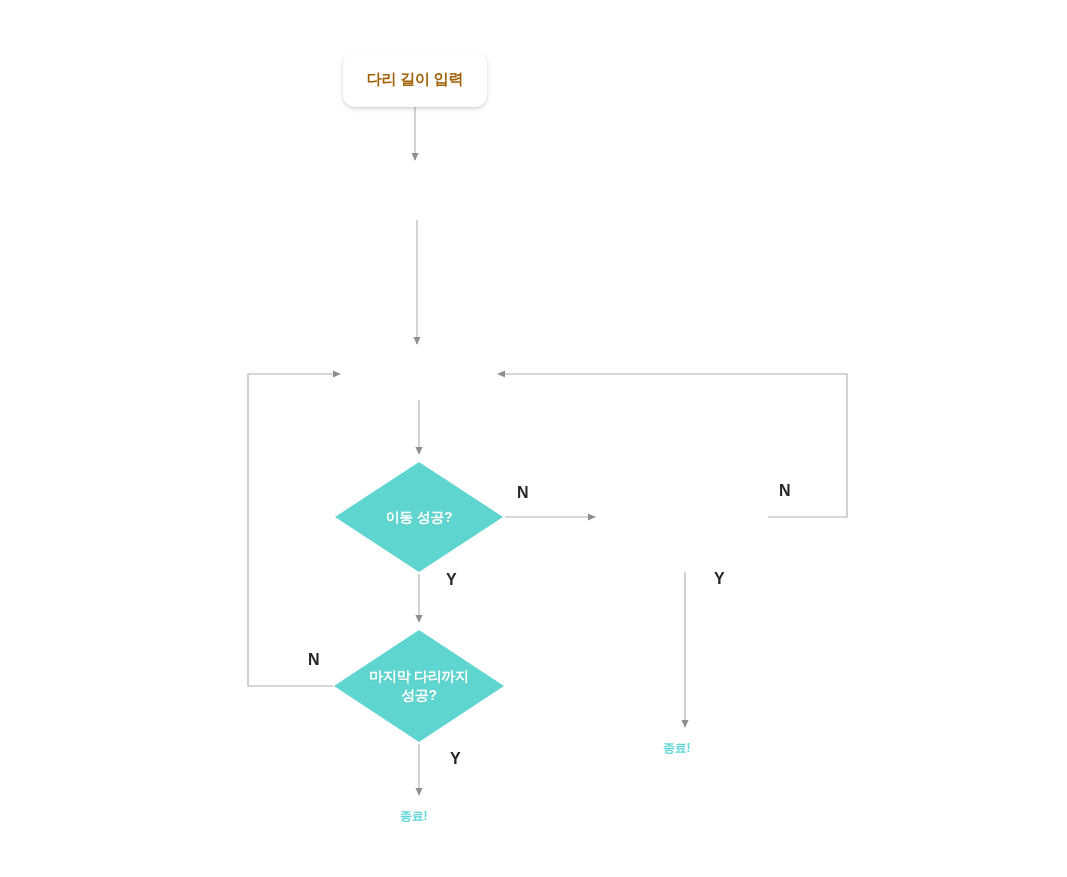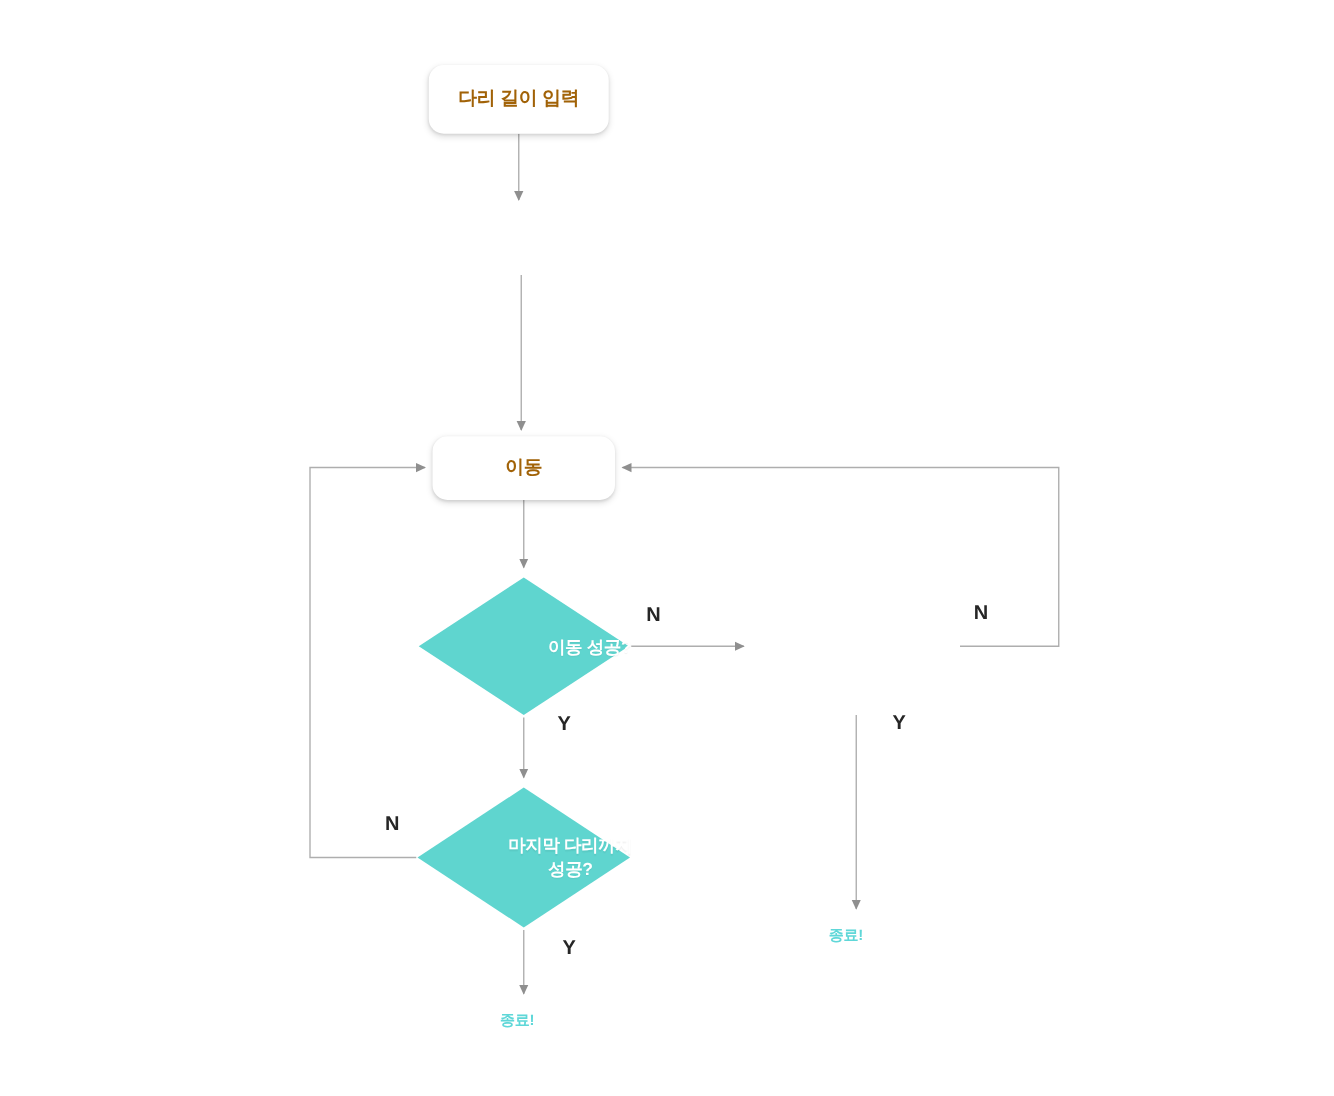--- a/index.html
+++ b/index.html
@@ -39,21 +39,21 @@
     font-size: 15px;
     font-weight: 700;
     letter-spacing: -0.2px;
     line-height: 1.35;
     box-sizing: border-box;
   }
   .node-diamond {
     position: absolute;
     display: flex;
     align-items: center;
-    justify-content: flex-end;
+    justify-content: center;
   }
   .node-diamond .dia-shape {
     position: absolute;
     left: 0; top: 0;
     width: 100%;
     height: 100%;
   }
   .node-diamond .dia-label {
     position: relative;
     z-index: 2;
@@ -114,23 +114,20 @@
 
       <path d="M 419 744 L 419 795" marker-end="url(#arrowhead)"></path>
     </g>
   </svg>
 
   <div class="node-box" style="left:343px; top:52px; width:144px; height:55px;">
     <span>다리 길이 입력</span>
   </div>
 
 
-  <div class="node-box" style="left:346px; top:349px; width:146px; height:51px;">
-    <span>이동</span>
-  </div>
 
   <div class="node-diamond" style="left:333px; top:460px; width:172px; height:114px;">
     <svg class="dia-shape" viewBox="0 0 172 114" preserveAspectRatio="none" xmlns="http://www.w3.org/2000/svg">
       <polygon points="86,2 170,57 86,112 2,57" fill="#5FD5CF"></polygon>
     </svg>
     <span class="dia-label">이동 성공?</span>
   </div>
 
 
   <div class="node-diamond" style="left:332px; top:628px; width:174px; height:116px;">

